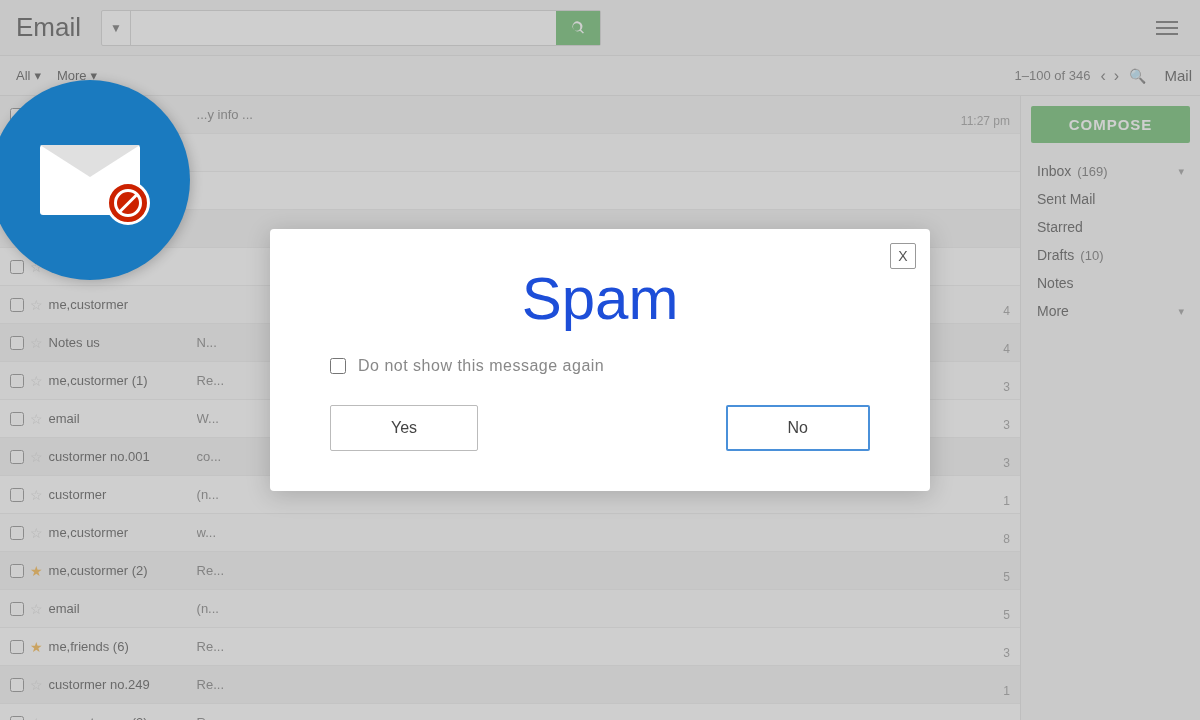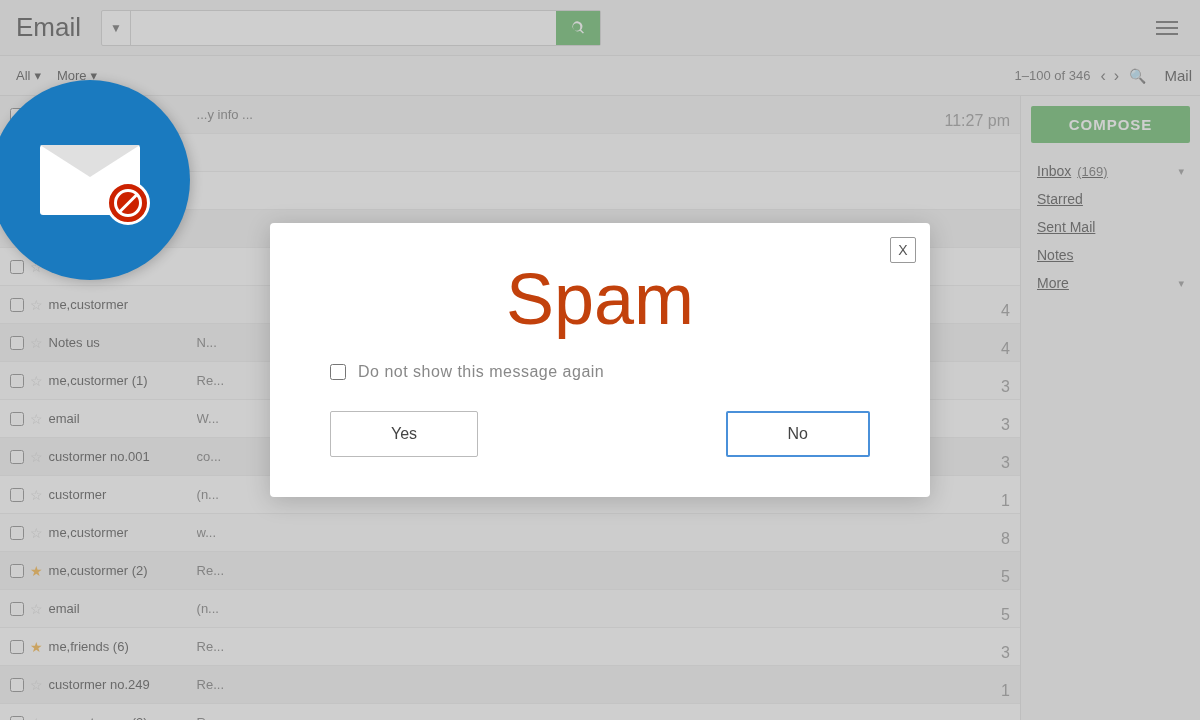--- a/index.html
+++ b/index.html
@@ -70,38 +70,38 @@
       border-bottom: 1px solid #e8e8e8; background: #fff;
       font-size: 13px; height: 38px;
     }
     .email-row:nth-child(even) { background: #fafafa; }
     .email-row.highlighted { background: #f0f0f0; }
     .email-check { margin-right: 6px; width: 14px; height: 14px; cursor: pointer; }
     .email-star { margin-right: 6px; font-size: 14px; cursor: pointer; color: #ccc; }
     .email-star.starred { color: #f5a623; }
     .email-sender { width: 140px; font-size: 13px; color: #333; white-space: nowrap; overflow: hidden; text-overflow: ellipsis; margin-right: 8px; }
     .email-subject { flex: 1; color: #666; white-space: nowrap; overflow: hidden; text-overflow: ellipsis; font-size: 13px; }
-    .email-time { font-size: 16px; color: #888; margin-left: 8px; white-space: nowrap; margin-top: 12px; }
+    .email-time { font-size: 12px; color: #888; margin-left: 8px; white-space: nowrap; margin-top: 12px; }
 
     
     .sidebar {
       width: 180px; background: #f5f5f5; border-left: 1px solid #ddd;
       padding: 10px 0;
     }
     .compose-btn {
       display: block; margin: 0 10px 14px 10px;
       background: #4caf50; color: white; border: none; cursor: pointer;
       padding: 10px 16px; font-size: 15px; font-weight: bold; letter-spacing: 1px;
       text-align: center; border-radius: 2px; width: calc(100% - 20px);
     }
     .sidebar-item {
       display: flex; align-items: center; justify-content: space-between;
       padding: 6px 16px; font-size: 14px; color: #333; cursor: pointer;
     }
-    .sidebar-item-label { display: flex; align-items: center; gap: 6px; text-decoration: underline; }
+    .sidebar-item-label { display: flex; align-items: center; gap: 6px; }
     .sidebar-badge { color: #555; font-size: 13px; }
     .sidebar-expand { font-size: 11px; color: #888; }
 
     
     .modal-overlay {
       position: absolute; top: 0; left: 0; width: 100%; height: 100%;
       background: rgba(160,160,160,0.5); display: flex;
       align-items: center; justify-content: center; z-index: 100;
     }
     .modal {
@@ -109,21 +109,21 @@
       padding: 40px 50px 40px 50px; position: relative;
       box-shadow: 0 4px 24px rgba(0,0,0,0.18);
     }
     .modal-close {
       position: absolute; top: 14px; right: 14px;
       background: none; border: 1px solid #999; cursor: pointer;
       width: 26px; height: 26px; display: flex; align-items: center;
       justify-content: center; font-size: 14px; color: #555; border-radius: 2px;
     }
     .modal-title {
-      font-size: 72px; color: #c2410c; text-align: center;
+      font-size: 60px; color: #1d4ed8; text-align: center;
       font-weight: 400; margin-bottom: 28px; line-height: 1;
     }
     .modal-checkbox-row {
       display: flex; align-items: center; gap: 12px;
       margin-bottom: 30px; margin-left: 10px;
     }
     .modal-checkbox { width: 16px; height: 16px; cursor: pointer; }
     .modal-checkbox-label { font-size: 16px; color: #888; letter-spacing: 0.5px; }
     .modal-buttons { display: flex; justify-content: space-between; padding: 0 10px; }
     .modal-yes-btn {
@@ -336,29 +336,36 @@
     <div id="sidebar-items">
         <div class="sidebar-item">
       <span class="sidebar-item-label">
         <span>Inbox</span>
         <span class="sidebar-badge">(169)</span>
       </span>
       <span class="sidebar-expand">▾</span>
     </div>
         <div class="sidebar-item">
       <span class="sidebar-item-label">
+        <span>Sent Mail</span>
+
+      </span>
+
+    </div>
+        <div class="sidebar-item">
+      <span class="sidebar-item-label">
         <span>Starred</span>
 
       </span>
 
     </div>
         <div class="sidebar-item">
       <span class="sidebar-item-label">
-        <span>Sent Mail</span>
-
+        <span>Drafts</span>
+        <span class="sidebar-badge">(10)</span>
       </span>
 
     </div>
         <div class="sidebar-item">
       <span class="sidebar-item-label">
         <span>Notes</span>
 
       </span>
 
     </div>

